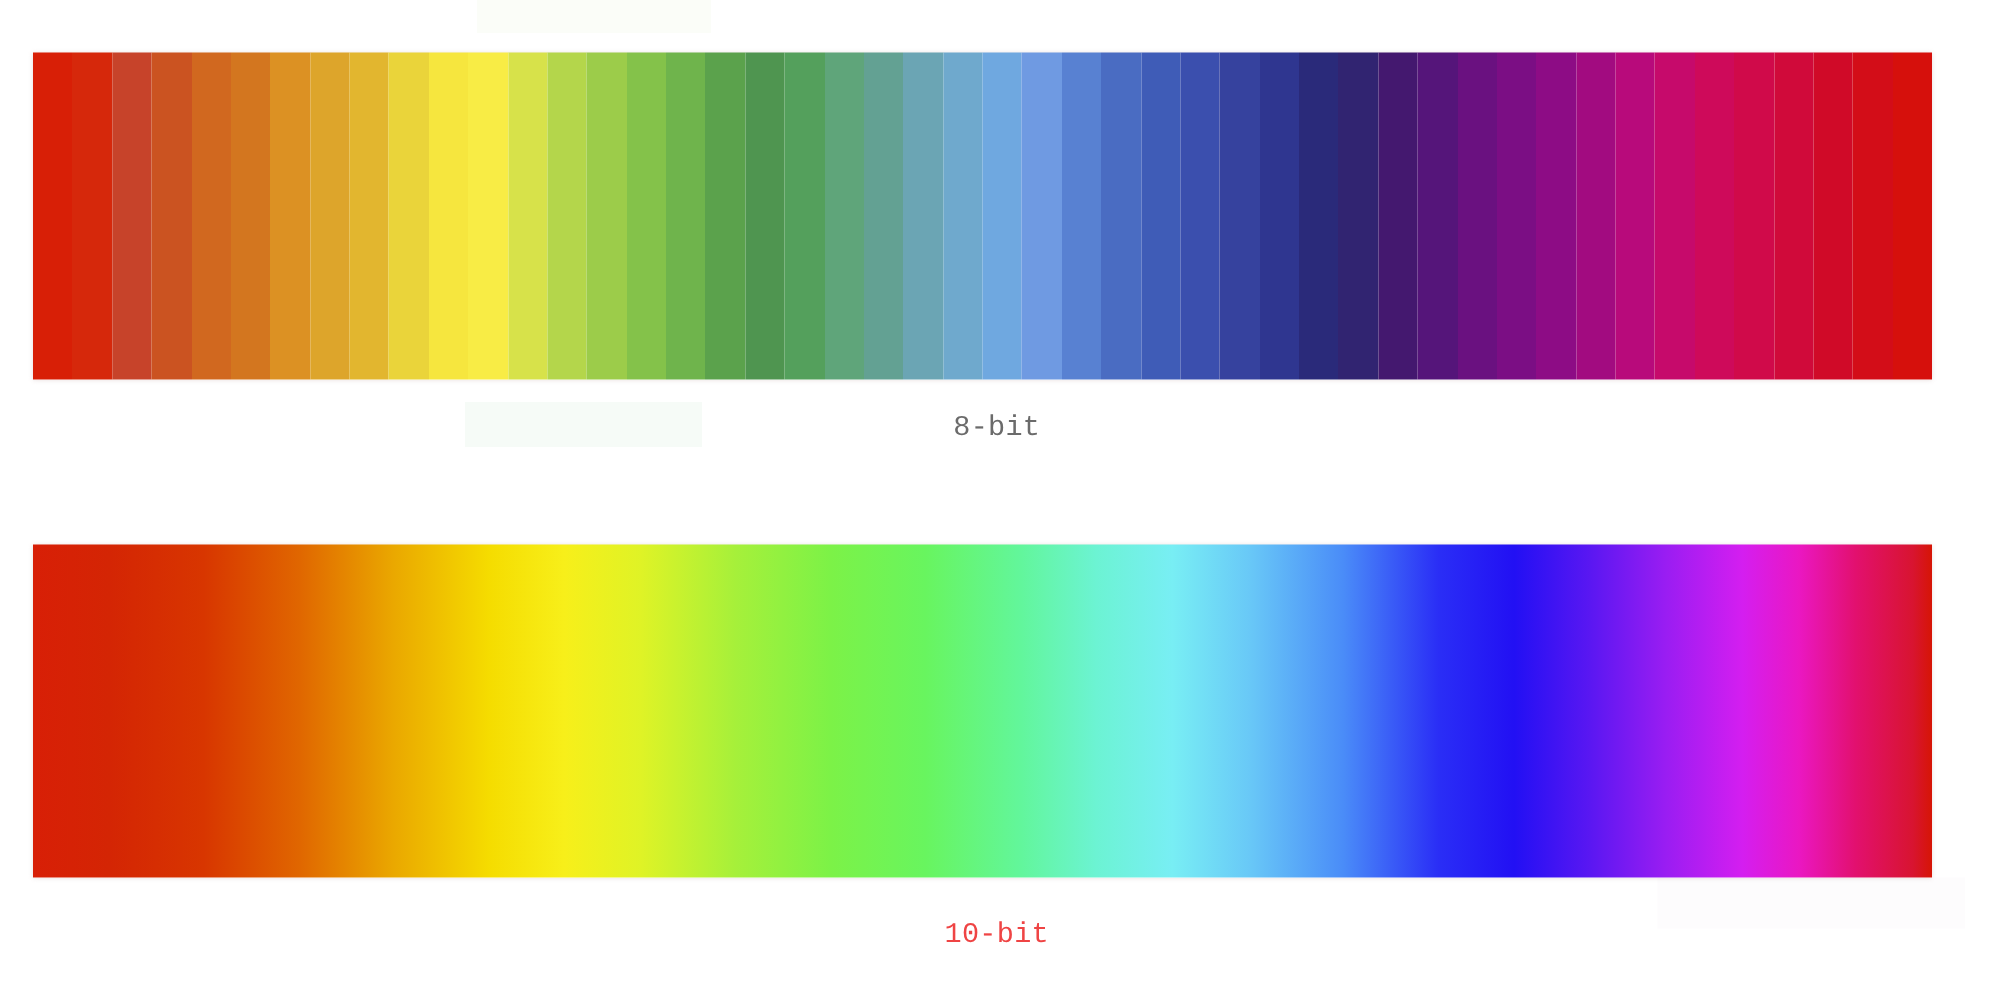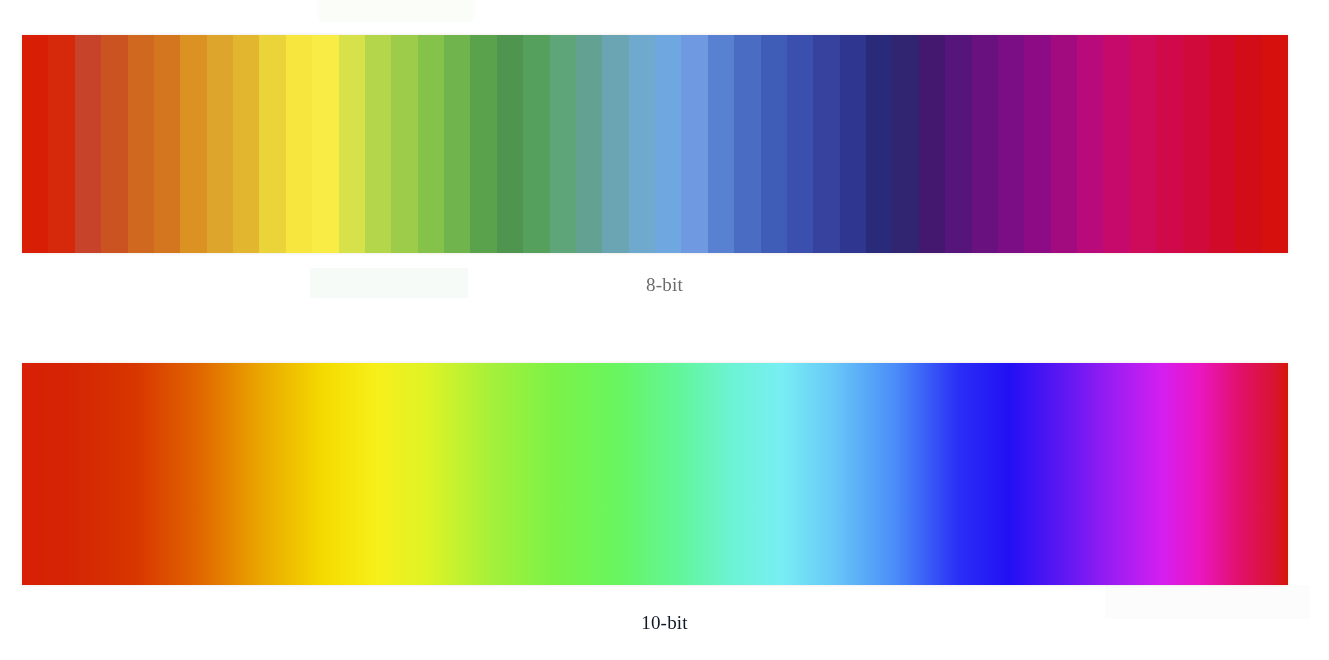--- a/index.html
+++ b/index.html
@@ -75,21 +75,21 @@
     height: 100%;
   }
 
   .bar-label {
     position: absolute;
     left: 0;
     width: 100%;
     text-align: center;
     color: #6b6b6b;
     font-size: 19px;
-    font-family: Liberation Serif, serif;
+    font-family: Liberation Mono, monospace;
     letter-spacing: 0.2px;
   }
   .bar-label.first  { top: 274px; }
   .bar-label.second { top: 612px; }
 </style>
 </head>
 <body style="background: rgb(255, 255, 255);">
 
 <div class="canvas">
 
@@ -147,15 +147,15 @@
         <div class="band" style="background: rgb(208, 10, 40);"></div>
         <div class="band" style="background: rgb(211, 13, 24);"></div>
         <div class="band" style="background: rgb(214, 16, 12);"></div>
       </div>
   </div>
   <div class="bar-label first" style="color: rgb(107, 107, 107);">8-bit</div>
 
   <div class="bar-wrap second">
     <div class="bar smooth" id="smooth-bar" style="background: linear-gradient(to right, rgb(216, 31, 6) 0%, rgb(212, 37, 4) 4%, rgb(216, 54, 0) 9%, rgb(224, 102, 0) 14%, rgb(234, 168, 0) 19%, rgb(245, 220, 0) 24%, rgb(247, 239, 26) 28%, rgb(223, 243, 38) 32%, rgb(166, 240, 58) 37%, rgb(124, 242, 71) 42%, rgb(104, 245, 95) 47%, rgb(98, 246, 155) 52%, rgb(108, 243, 211) 56%, rgb(120, 238, 244) 60%, rgb(105, 201, 247) 64%, rgb(74, 140, 248) 69%, rgb(42, 46, 246) 74%, rgb(34, 16, 244) 78%, rgb(90, 23, 242) 82%, rgb(154, 29, 242) 86%, rgb(212, 30, 240) 90%, rgb(234, 23, 194) 93%, rgb(226, 16, 110) 96%, rgb(216, 20, 48) 99%, rgb(214, 21, 5) 100%);"></div>
   </div>
-  <div class="bar-label second" style="color: #0f172a;">10-bit</div>
+  <div class="bar-label second" style="color: #ef4444;">10-bit</div>
 
 </div>
 
 </body></html>

